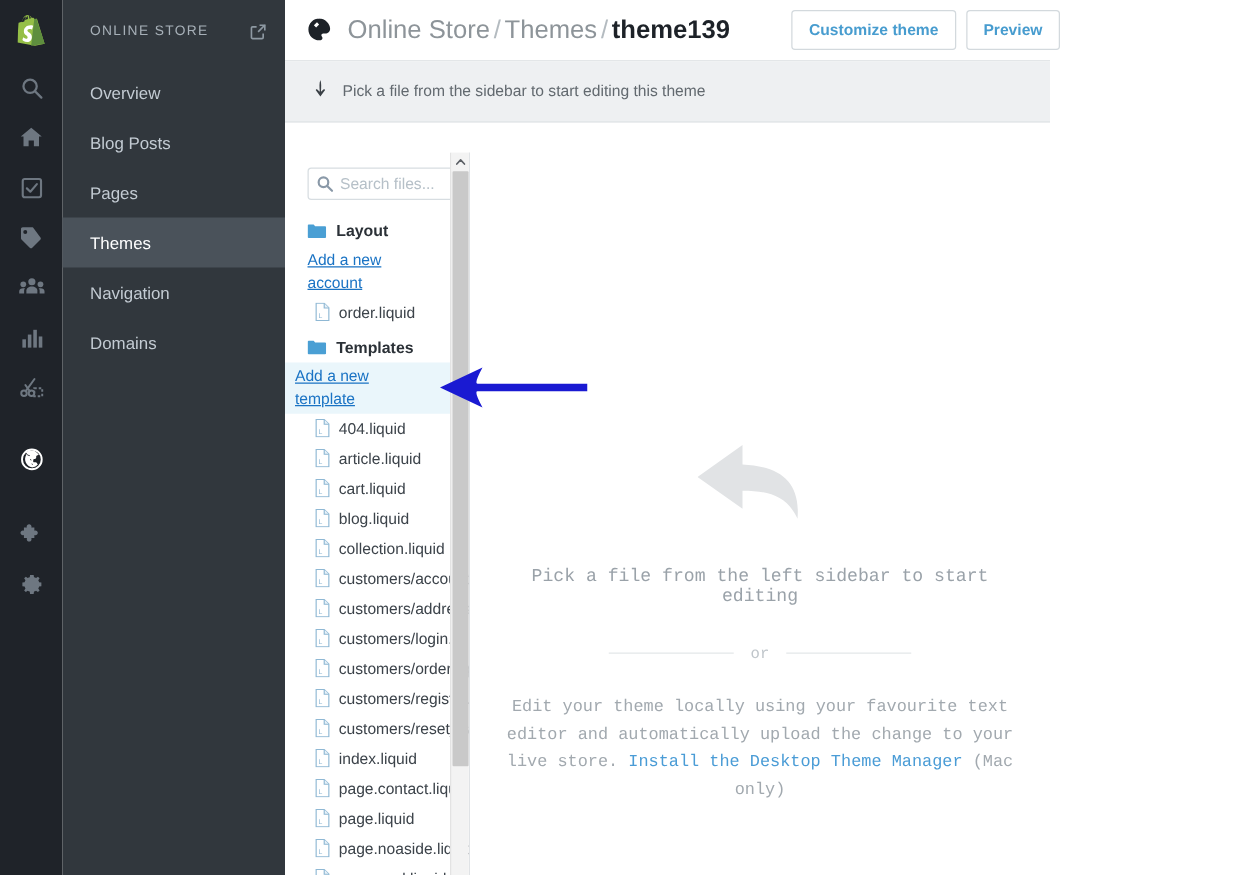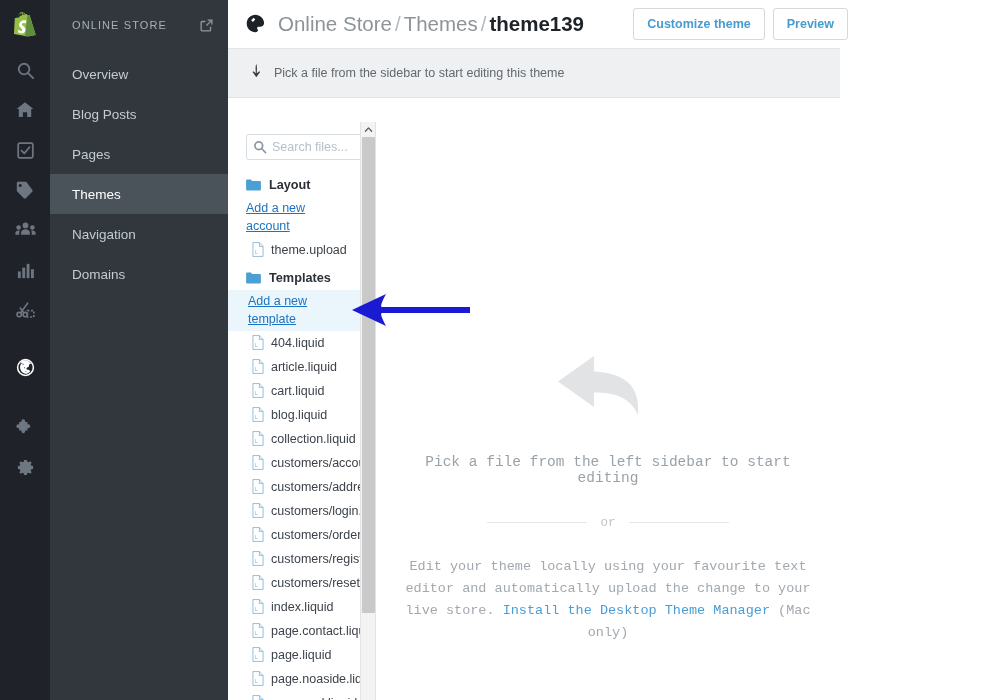--- a/index.html
+++ b/index.html
@@ -108,21 +108,21 @@
     display: flex; align-items: center; height: 24px;
     font-size: 12.7px; font-weight: bold; color: #2b3137; margin-top: 4px;
   }
   .folder-icon { margin-right: 8px; display: flex; color: #4a9fd4; }
   .addnew {
     color: #1a73c4; font-size: 12.5px; text-decoration: underline;
     line-height: 18px; display: block; width: 74px; padding: 2px 0 3px 0;
     cursor: pointer;
   }
   .addnew-row { padding-left: 0px; }
-  .addnew-row.hl { background: #eaf6fb; margin-left: -18px; padding-left: 20px; }
+  .addnew-row.hl { background: #eaf6fb; margin-left: -18px; padding-left: 8px; }
   .file-row {
     height: 24px; display: flex; align-items: center;
     font-size: 12.5px; color: #3c434a; white-space: nowrap;
   }
   .file-icon { margin-right: 7px; flex: 0 0 auto; display: flex; margin-left: 6px; }
 
   
   .vscroll {
     position: absolute; top: 0; right: 0; width: 15px; height: 100%;
     background: #f3f3f3; border-left: 1px solid #e3e3e3;
@@ -338,21 +338,21 @@
             <a class="addnew">Add a new account</a>
           </div>
           <div class="file-row">
             <span class="file-icon">
               <svg width="12" height="15" viewBox="0 0 13 16" fill="#ffffff" stroke="#8fb8d4" stroke-width="1">
                   <path d="M1 .5h7l4 4v11H1z"></path>
                   <path d="M8 .6v4h4" fill="#e7f1f8"></path>
                   <text x="3" y="13" font-size="6" fill="#8fb8d4" stroke="none" font-family="Liberation Sans, sans-serif">L</text>
                 </svg>
             </span>
-            <span>theme.upload</span>
+            <span>order.liquid</span>
           </div>
 
           <div class="group-head">
             <span class="folder-icon">
               <svg width="15" height="12" viewBox="0 0 16 13" fill="currentColor">
                   <path d="M0 1.6A1 1 0 0 1 1 .6h4.2l1.3 1.5H15a1 1 0 0 1 1 1v8.3a1 1 0 0 1-1 1H1a1 1 0 0 1-1-1z"></path>
                 </svg>
             </span>
             <span>Templates</span>
           </div>

